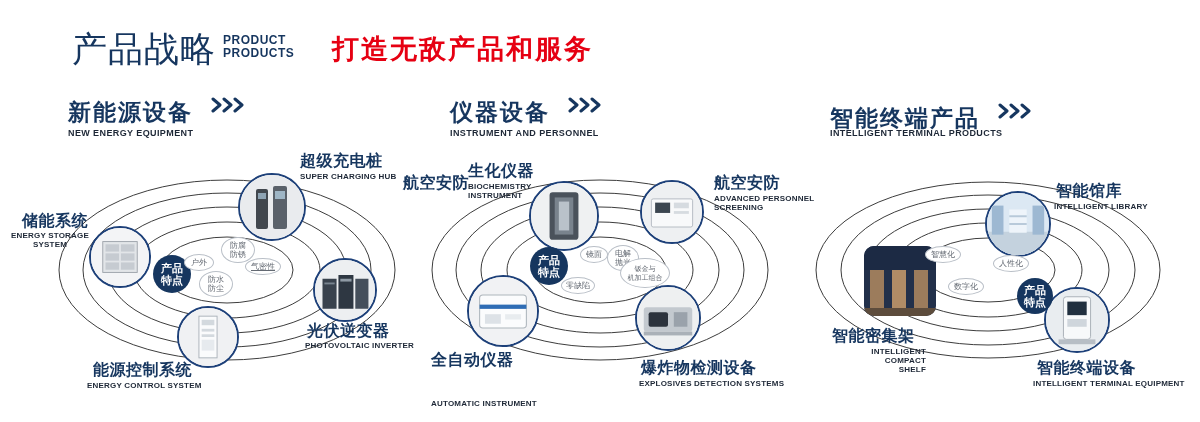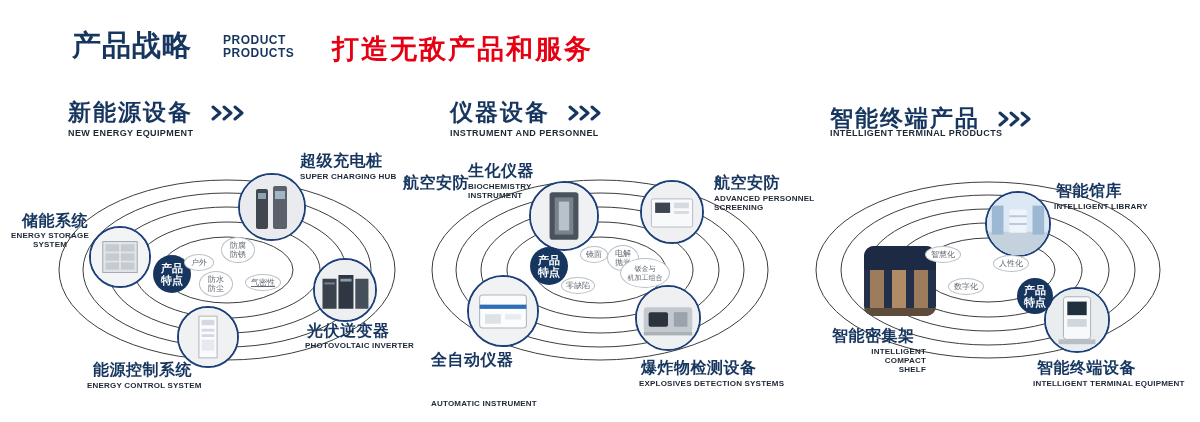--- a/index.html
+++ b/index.html
@@ -1,22 +1,22 @@
 <!DOCTYPE html>
 <html><head>
 <meta charset="utf-8">
 <style>
   html,body{margin:0;padding:0;background:#fff;}
   .page{position:relative;width:1200px;height:422px;background:#ffffff;overflow:hidden;
         font-family:"Liberation Sans","DejaVu Sans",sans-serif;}
   .abs{position:absolute;}
-  .hdr-cn{color:#16365f;font-weight:700;font-size:29px;letter-spacing:1px;}
+  .hdr-cn{color:#16365f;font-weight:400;font-size:35px;letter-spacing:1px;}
   .hdr-en{color:#16365f;font-weight:700;font-size:12px;line-height:13px;letter-spacing:.5px;white-space:pre-line;}
   .slogan{color:#e60012;font-weight:700;font-size:27px;letter-spacing:2px;}
-  .sec-hd{display:flex;align-items:center;gap:18px;}
+  .sec-hd{display:flex;gap:18px;}
   .sec-title{color:#16365f;font-weight:700;font-size:23px;letter-spacing:2px;white-space:nowrap;}
   .sec-sub{color:#1d2736;font-weight:700;font-size:9px;letter-spacing:.4px;white-space:nowrap;}
   .chev path{stroke:#16365f;stroke-width:3;fill:none;stroke-linecap:round;stroke-linejoin:round;}
   .orbits ellipse{fill:none;stroke:#3d3d3d;stroke-width:1;}
   .node{position:absolute;border-radius:50%;border:2px solid #1d4079;background:#fff;overflow:hidden;box-sizing:border-box;}
   .node svg{display:block;width:100%;height:100%;}
   .sq-node{position:absolute;border-radius:10px;overflow:hidden;}
   .sq-node svg{display:block;width:100%;height:100%;}
   .lab-cn{position:absolute;color:#16365f;font-weight:700;font-size:16px;letter-spacing:.5px;white-space:nowrap;}
   .lab-en{position:absolute;color:#1d2736;font-weight:700;font-size:8px;line-height:9px;letter-spacing:.2px;white-space:pre-line;}
@@ -141,21 +141,21 @@
   <div class="lab-cn" style="left:93px;top:360px;">能源控制系统</div>
   <div class="lab-en" style="left:87px;top:381px;">ENERGY CONTROL SYSTEM</div>
 
   <div class="feature" style="left:153px;top:255px;width:38px;height:38px;">产品
 特点</div>
   <div class="tag" style="left:184px;top:254px;width:30px;height:17px;">户外</div>
   <div class="tag" style="left:221px;top:237px;width:34px;height:26px;text-align:right;">防腐
 防锈</div>
   <div class="tag" style="left:199px;top:271px;width:34px;height:26px;">防水
 防尘</div>
-  <div class="tag" style="left:245px;top:274px;width:36px;height:17px;text-decoration:underline;">气密性</div>
+  <div class="tag" style="left:245px;top:258px;width:36px;height:17px;text-decoration:underline;">气密性</div>
 
   <div class="lab-cn" style="left:403px;top:173px;">航空安防</div>
 
   <div class="node" style="left:529px;top:181px;width:70px;height:70px;">
     <svg viewBox="0 0 64 64">
       <rect width="64" height="64" fill="#eff1f2"></rect>
       <rect x="18" y="9" width="28" height="46" rx="3" fill="#4a525b"></rect>
       <rect x="23" y="14" width="18" height="36" fill="#79838d"></rect>
       <rect x="27" y="18" width="10" height="28" fill="#b9c2ca"></rect>
     </svg>

